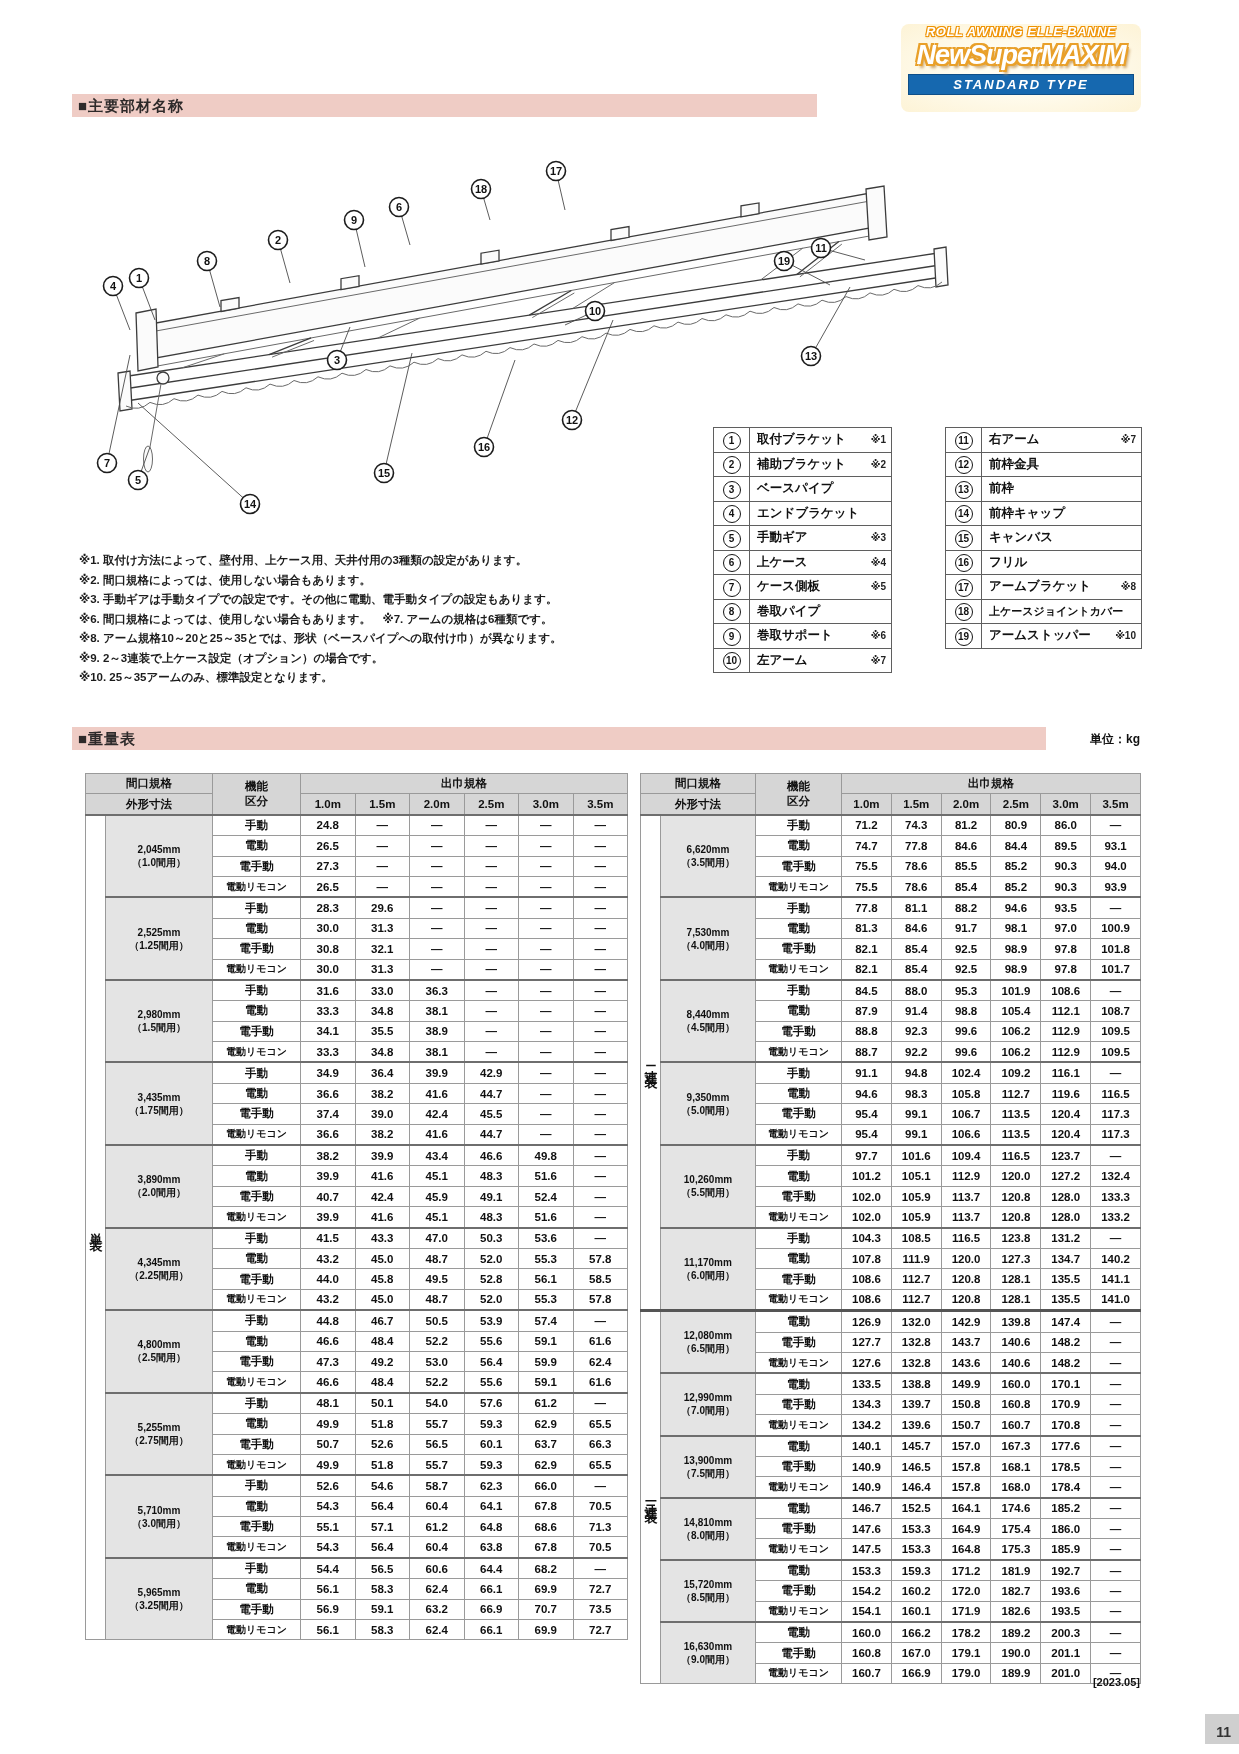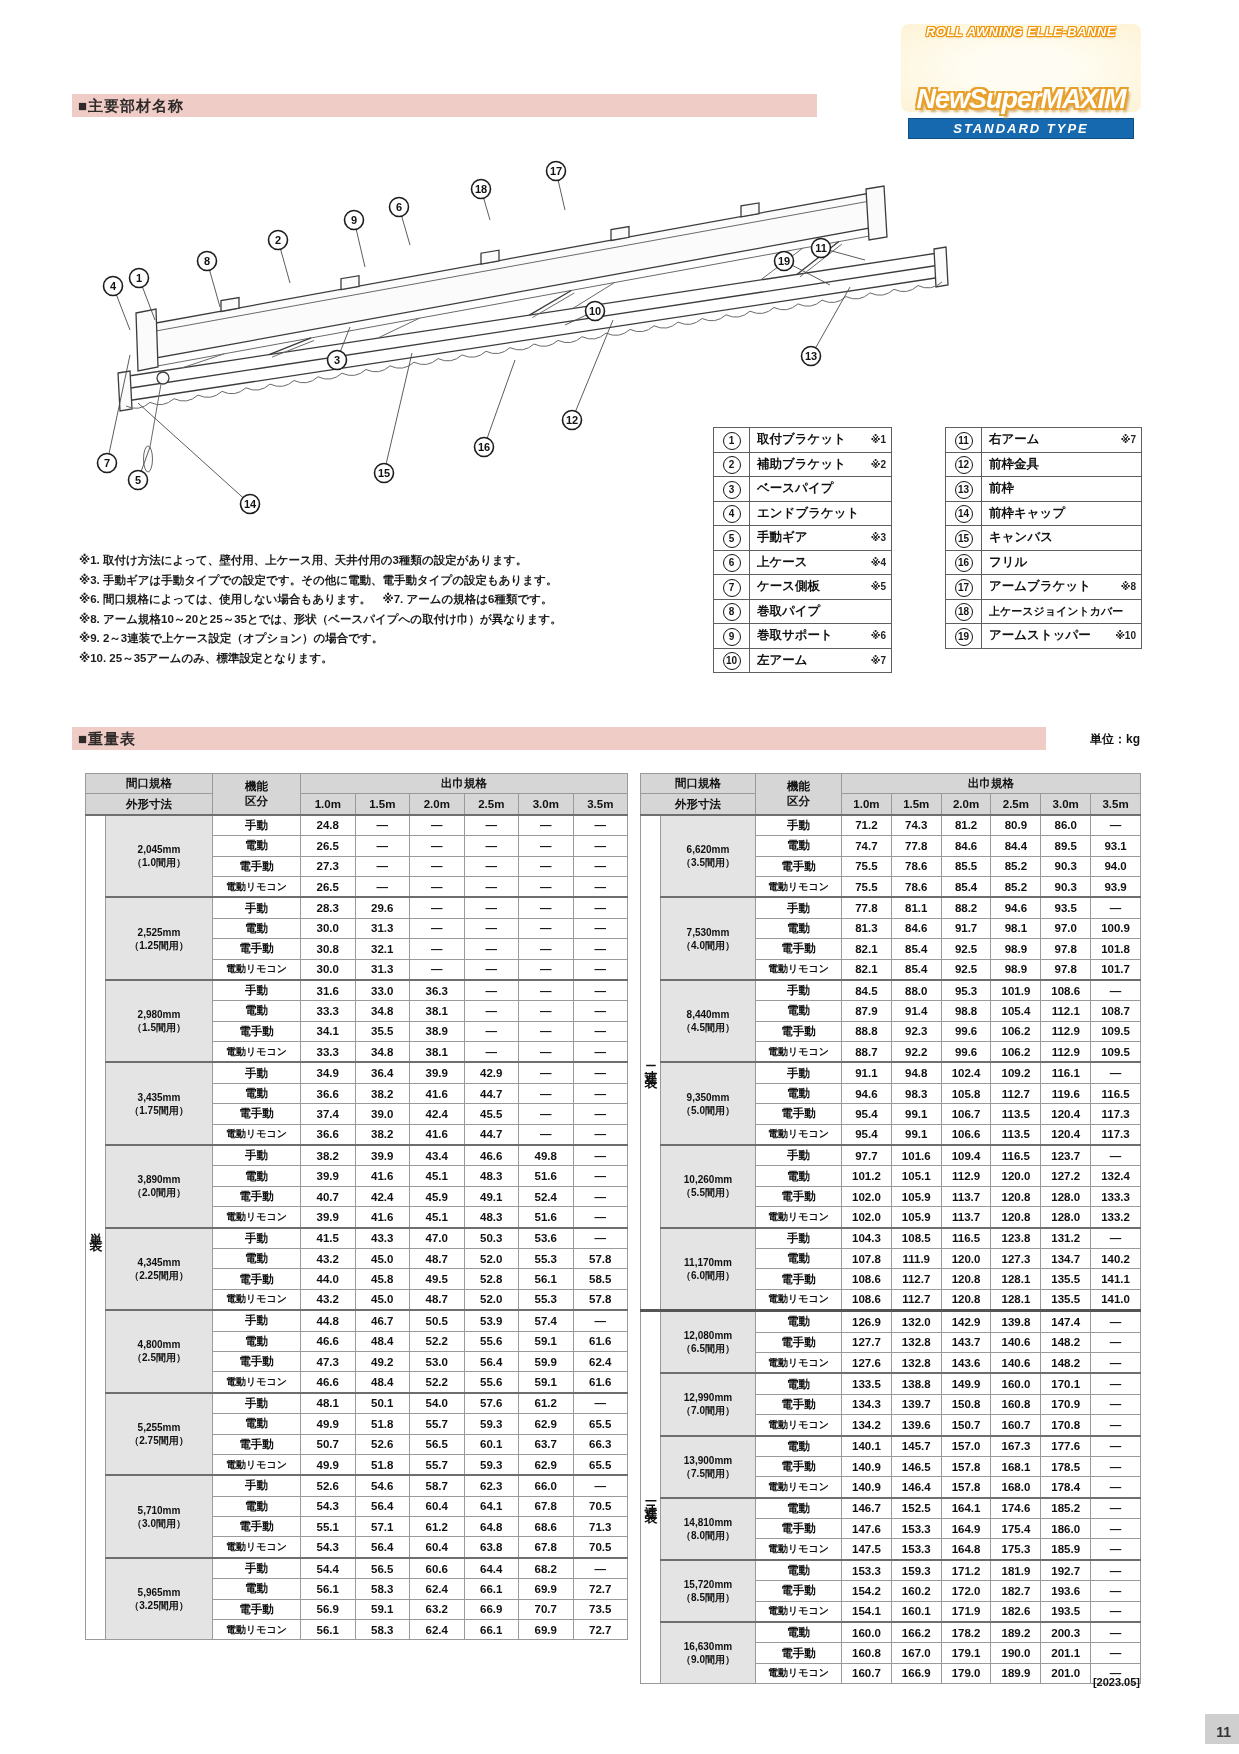--- a/index.html
+++ b/index.html
@@ -10,21 +10,21 @@
   .secbar{background:#efccc5;color:#2e2a2a;font-weight:bold;font-size:15px;
           line-height:23px;padding-left:6px;letter-spacing:1px;}
   
   #logo{right:98px;top:24px;width:240px;height:88px;text-align:center;
         background:radial-gradient(ellipse at center,#fffdf3 30%,#fdf3d6 100%);border-radius:8px;}
   #logo .l1{font-style:italic;font-weight:bold;font-size:13px;color:#fff;letter-spacing:.5px;
     text-shadow:-1px -1px 0 #ef9200,1px -1px 0 #ef9200,-1px 1px 0 #ef9200,1px 1px 0 #ef9200,0 2px 2px #e8c48a;
     padding-top:0;}
   #logo .l2{font-style:italic;font-weight:bold;font-size:27px;letter-spacing:-1px;color:#fff;
     text-shadow:-2px -2px 0 #e9a02a,2px -2px 0 #e9a02a,-2px 2px 0 #e9a02a,2px 2px 0 #e9a02a,3px 4px 3px #caa36a;
-    line-height:32px;margin-top:44px;}
+    line-height:32px;}
   #logo .l3{margin:3px auto 0;width:224px;background:#1668af;border:1px solid #0f4f88;color:#fff;
     font-style:italic;font-weight:bold;font-size:13px;line-height:19px;letter-spacing:2px;}
   
   #awning-svg{left:60px;top:115px;}
   .ln{stroke:#3c3c3c;fill:none;stroke-width:1.3px;}
   .ln.f{fill:#fbfbfb;}
   .thin{stroke:#6a6a6a;stroke-width:1px;}
   .ldr{stroke:#4a4a4a;stroke-width:.9px;}
   .co{fill:#fff;stroke:#1c1c1c;stroke-width:1.6px;}
   .cot{font:bold 11px "Liberation Sans","DejaVu Sans",sans-serif;text-anchor:middle;fill:#111;}
@@ -379,20 +379,21 @@
               <span>アームストッパー</span>
               <span class="lnote">※10</span>
             </div>
           </td>
         </tr>
       </tbody>
   </table>
 
   <div class="abs" id="diagram-notes" style="left:79px;top:551px;">
       <div class="fnline">※1. 取付け方法によって、壁付用、上ケース用、天井付用の3種類の設定があります。</div>
+      <div class="fnline">※2. 間口規格によっては、使用しない場合もあります。</div>
       <div class="fnline">※3. 手動ギアは手動タイプでの設定です。その他に電動、電手動タイプの設定もあります。</div>
       <div class="fnline">※6. 間口規格によっては、使用しない場合もあります。　※7. アームの規格は6種類です。</div>
       <div class="fnline">※8. アーム規格10～20と25～35とでは、形状（ベースパイプへの取付け巾）が異なります。</div>
       <div class="fnline">※9. 2～3連装で上ケース設定（オプション）の場合です。</div>
       <div class="fnline">※10. 25～35アームのみ、標準設定となります。</div>
     </div>
 
   <div class="secbar abs" style="left:72px;top:727px;width:968px;height:23px;">■重量表</div>
   <div class="unit abs" style="left:1040px;top:731px;width:100px;text-align:right;">単位：kg</div>
 

